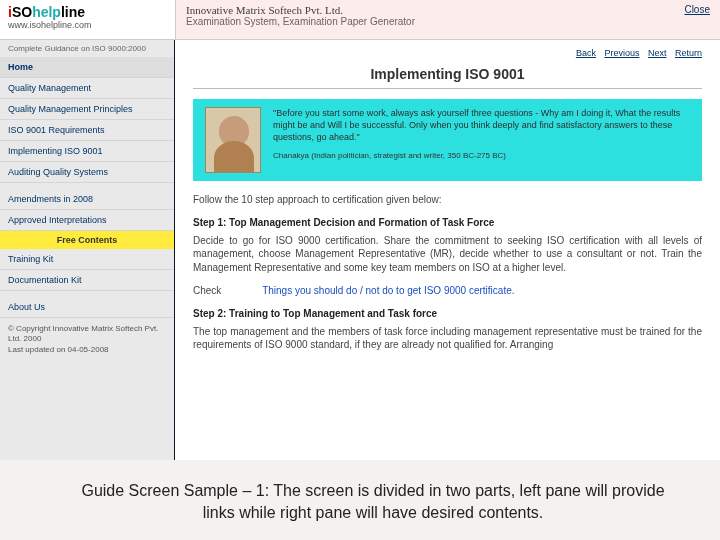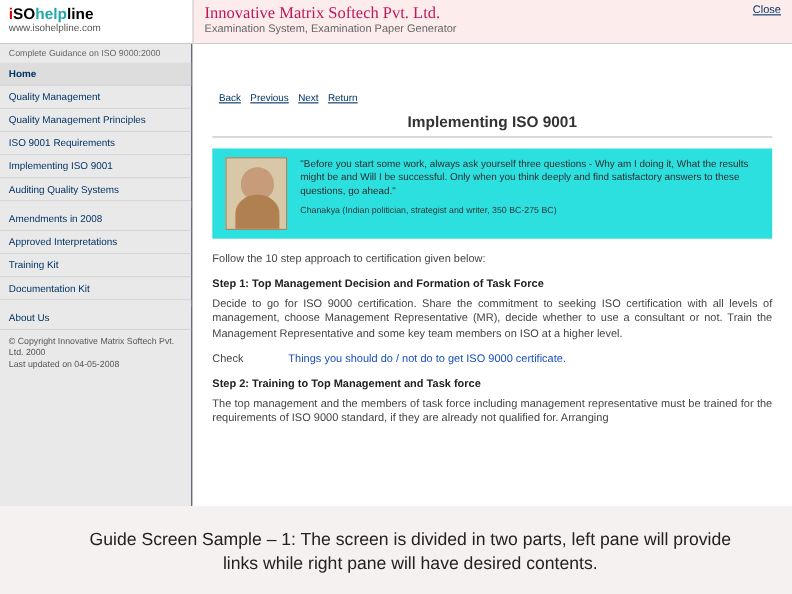--- a/index.html
+++ b/index.html
@@ -4,32 +4,32 @@
 <style>
   * { margin: 0; padding: 0; box-sizing: border-box; }
   body { font-family: Arial, sans-serif; width: 720px; height: 540px; background: #f4f1f0; position: relative; overflow: hidden; }
   .screenshot { position: absolute; top: 0; left: 0; width: 720px; height: 460px; display: flex; flex-direction: column; background: #fff; }
   .topbar { display: flex; height: 40px; background: #fff; border-bottom: 1px solid #ccc; }
   .logo-area { width: 175px; padding: 4px 8px; font-size: 10px; }
   .logo-main { font-weight: bold; font-size: 14px; }
   .logo-main .i { color: #d00; }
   .logo-url { color: #555; font-size: 9px; }
   .header-title { flex: 1; background: #fdecec; padding: 4px 10px; border-left: 1px solid #ccc; position: relative; }
-  .header-title .h1 { color: #be185d; font-size: 15px; font-family: Georgia, serif; }
+  .header-title .h1 { color: #404040; font-size: 11px; font-family: Georgia, serif; }
   .header-title .h2 { color: #666; font-size: 10px; }
   .close-link { position: absolute; top: 4px; right: 10px; font-size: 10px; color: #003366; text-decoration: underline; cursor: pointer; }
   .main-area { flex: 1; display: flex; overflow: hidden; }
   .sidebar { width: 175px; background: #e9e9e9; font-size: 9px; color: #333; overflow-y: auto; border-right: 1px solid #0f172a; }
   .side-tag { font-size: 8px; color: #666; padding: 4px 8px; }
   .side-link { display: block; padding: 5px 8px; color: #003366; border-bottom: 1px solid #d5d5d5; cursor: pointer; }
   .side-link.home { background: #ddd; font-weight: bold; }
   .side-section { background: #ffeb3b; color: #333; font-weight: bold; text-align: center; padding: 4px; font-size: 9px; }
   .side-copy { font-size: 8px; color: #555; padding: 6px 8px; line-height: 1.3; }
   .content { flex: 1; padding: 8px 18px; font-size: 10px; color: #333; overflow-y: auto; background: #fff; }
-  .cnav { font-size: 9px; color: #003366; margin-bottom: 6px; margin-top: 36px; }
+  .cnav { text-align: right; font-size: 9px; color: #003366; margin-bottom: 6px; }
   .cnav span { margin-left: 6px; cursor: pointer; text-decoration: underline; }
   .ctitle { text-align: center; font-weight: bold; font-size: 14px; margin: 8px 0 4px; }
   hr { border: none; border-top: 1px solid #bbb; margin: 6px 0 10px; }
   .quote-box { background: #2de0e0; padding: 8px 12px; display: flex; gap: 12px; margin-bottom: 12px; }
   .portrait { width: 56px; height: 66px; background: #d9c8a8; border: 1px solid #9b8760; position: relative; flex-shrink: 0; overflow: hidden; }
   .portrait::before { content: ""; position: absolute; top: 8px; left: 13px; width: 30px; height: 30px; background: #c69c7a; border-radius: 50% 50% 45% 45%; }
   .portrait::after { content: ""; position: absolute; top: 33px; left: 8px; width: 40px; height: 34px; background: #b08050; border-radius: 50% 50% 0 0; }
   .qtext { flex: 1; font-size: 9px; color: #2d2d2d; line-height: 1.35; }
   .qtext .attr { margin-top: 8px; font-size: 8px; color: #333; }
   .body-text p { font-size: 10px; color: #444; margin: 6px 0 10px; text-align: justify; line-height: 1.35; }
@@ -58,20 +58,21 @@
       <div class="side-tag">Complete Guidance on ISO 9000:2000</div>
       <a class="side-link home">Home</a>
       <a class="side-link">Quality Management</a>
       <a class="side-link">Quality Management Principles</a>
       <a class="side-link">ISO 9001 Requirements</a>
       <a class="side-link">Implementing ISO 9001</a>
       <a class="side-link">Auditing Quality Systems</a>
       <div style="height:6px;background:#e9e9e9"></div>
       <a class="side-link">Amendments in 2008</a>
       <a class="side-link">Approved Interpretations</a>
+      <div class="side-section">Free Contents</div>
       <a class="side-link">Training Kit</a>
       <a class="side-link">Documentation Kit</a>
       <div style="height:6px;background:#e9e9e9"></div>
       <a class="side-link">About Us</a>
       <div class="side-copy">
         <div>© Copyright Innovative Matrix Softech Pvt. Ltd. 2000</div>
         <div>Last updated on 04-05-2008</div>
       </div>
     </div>
 

